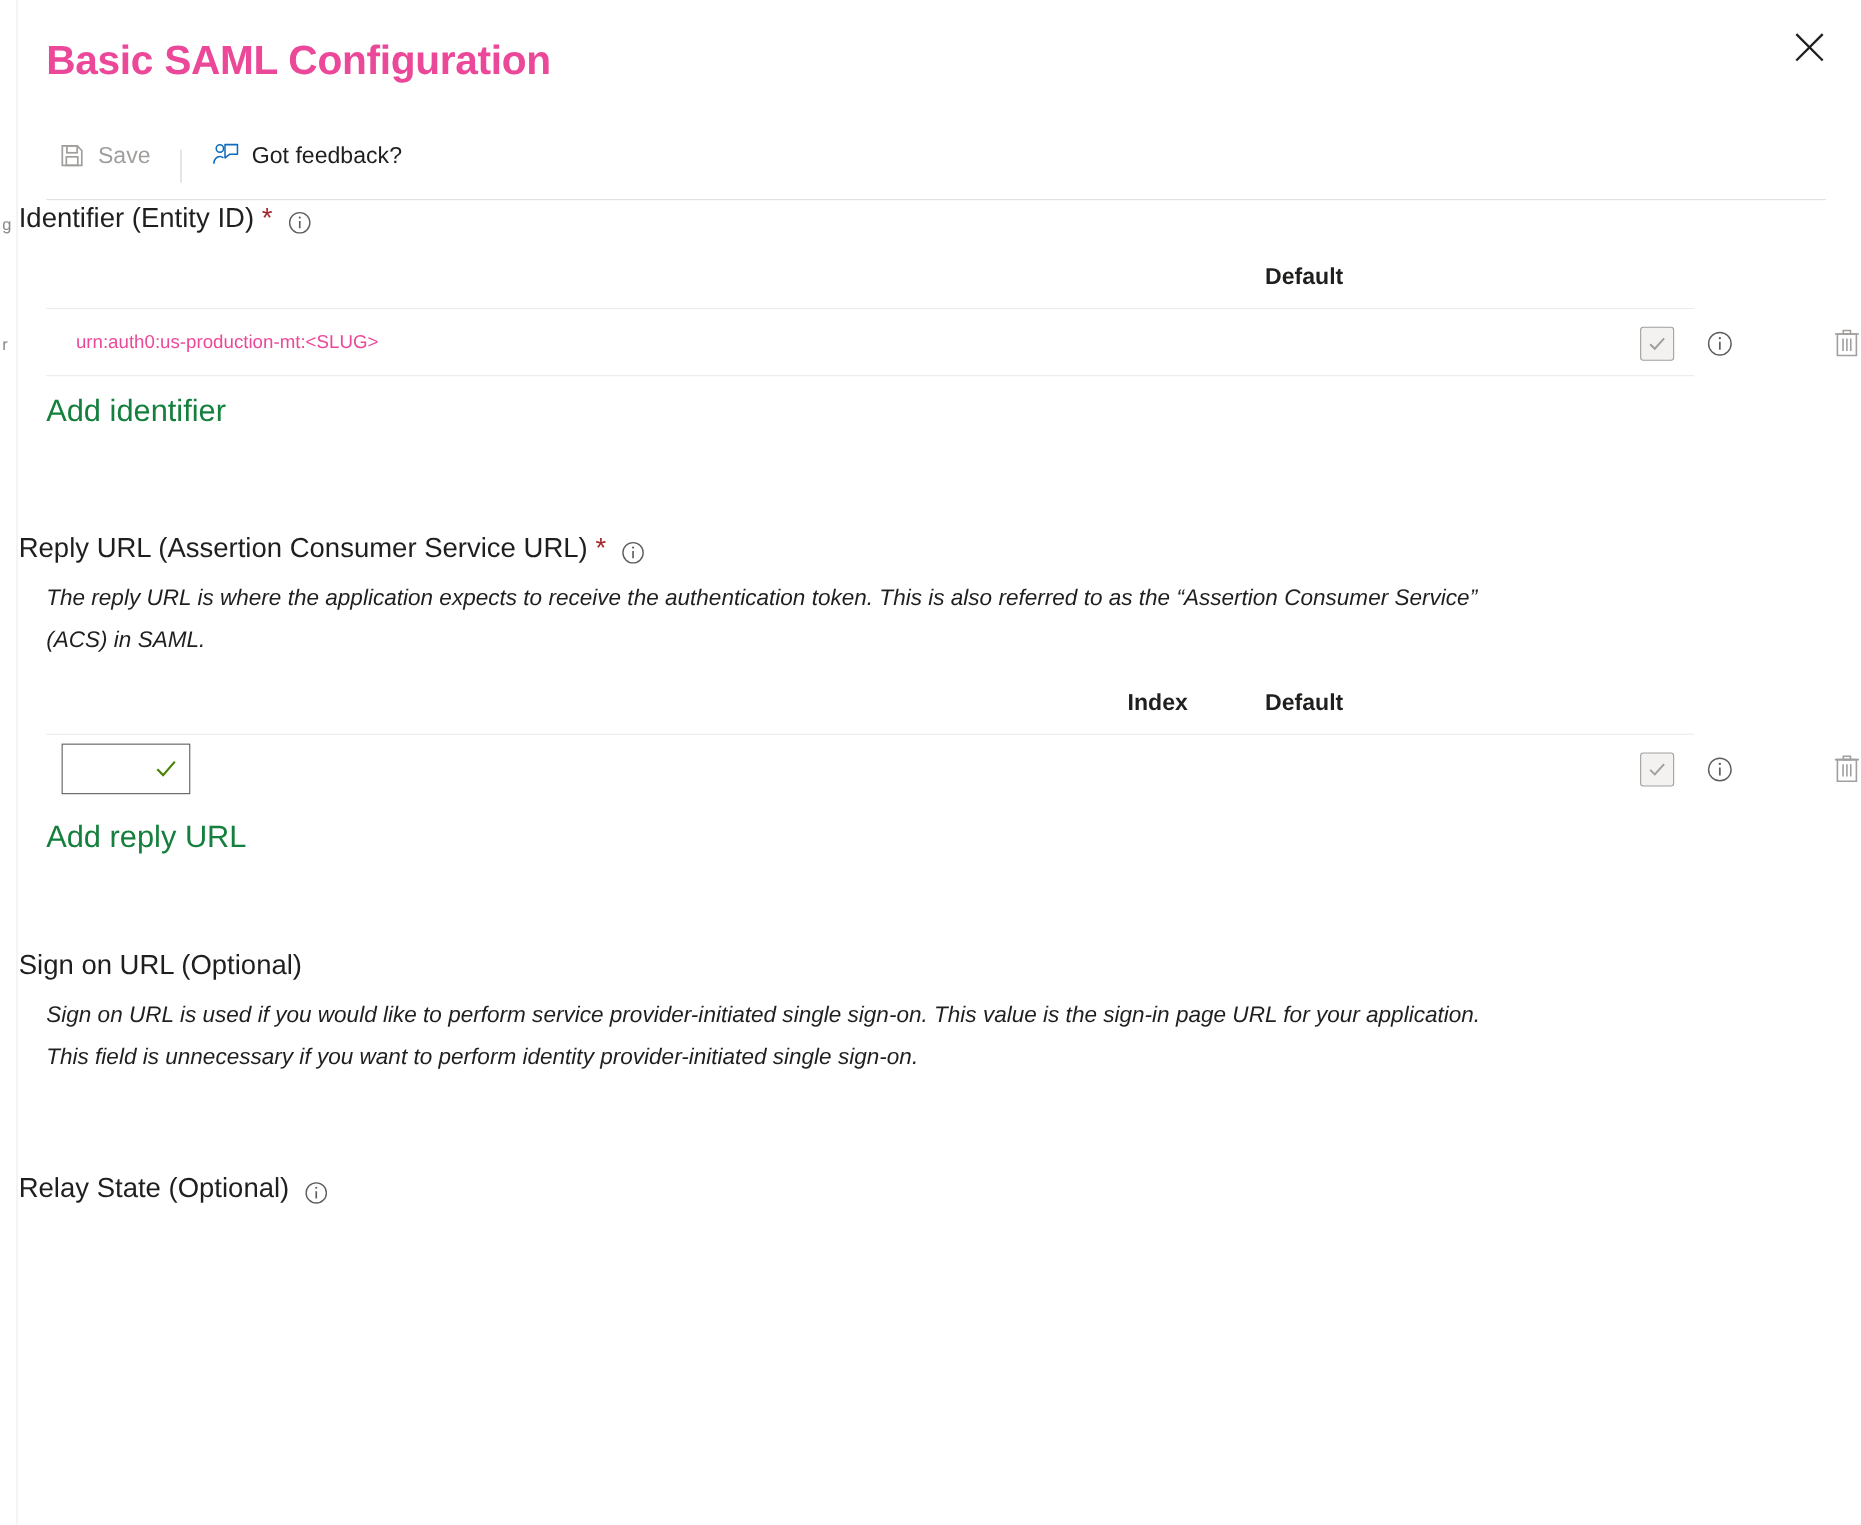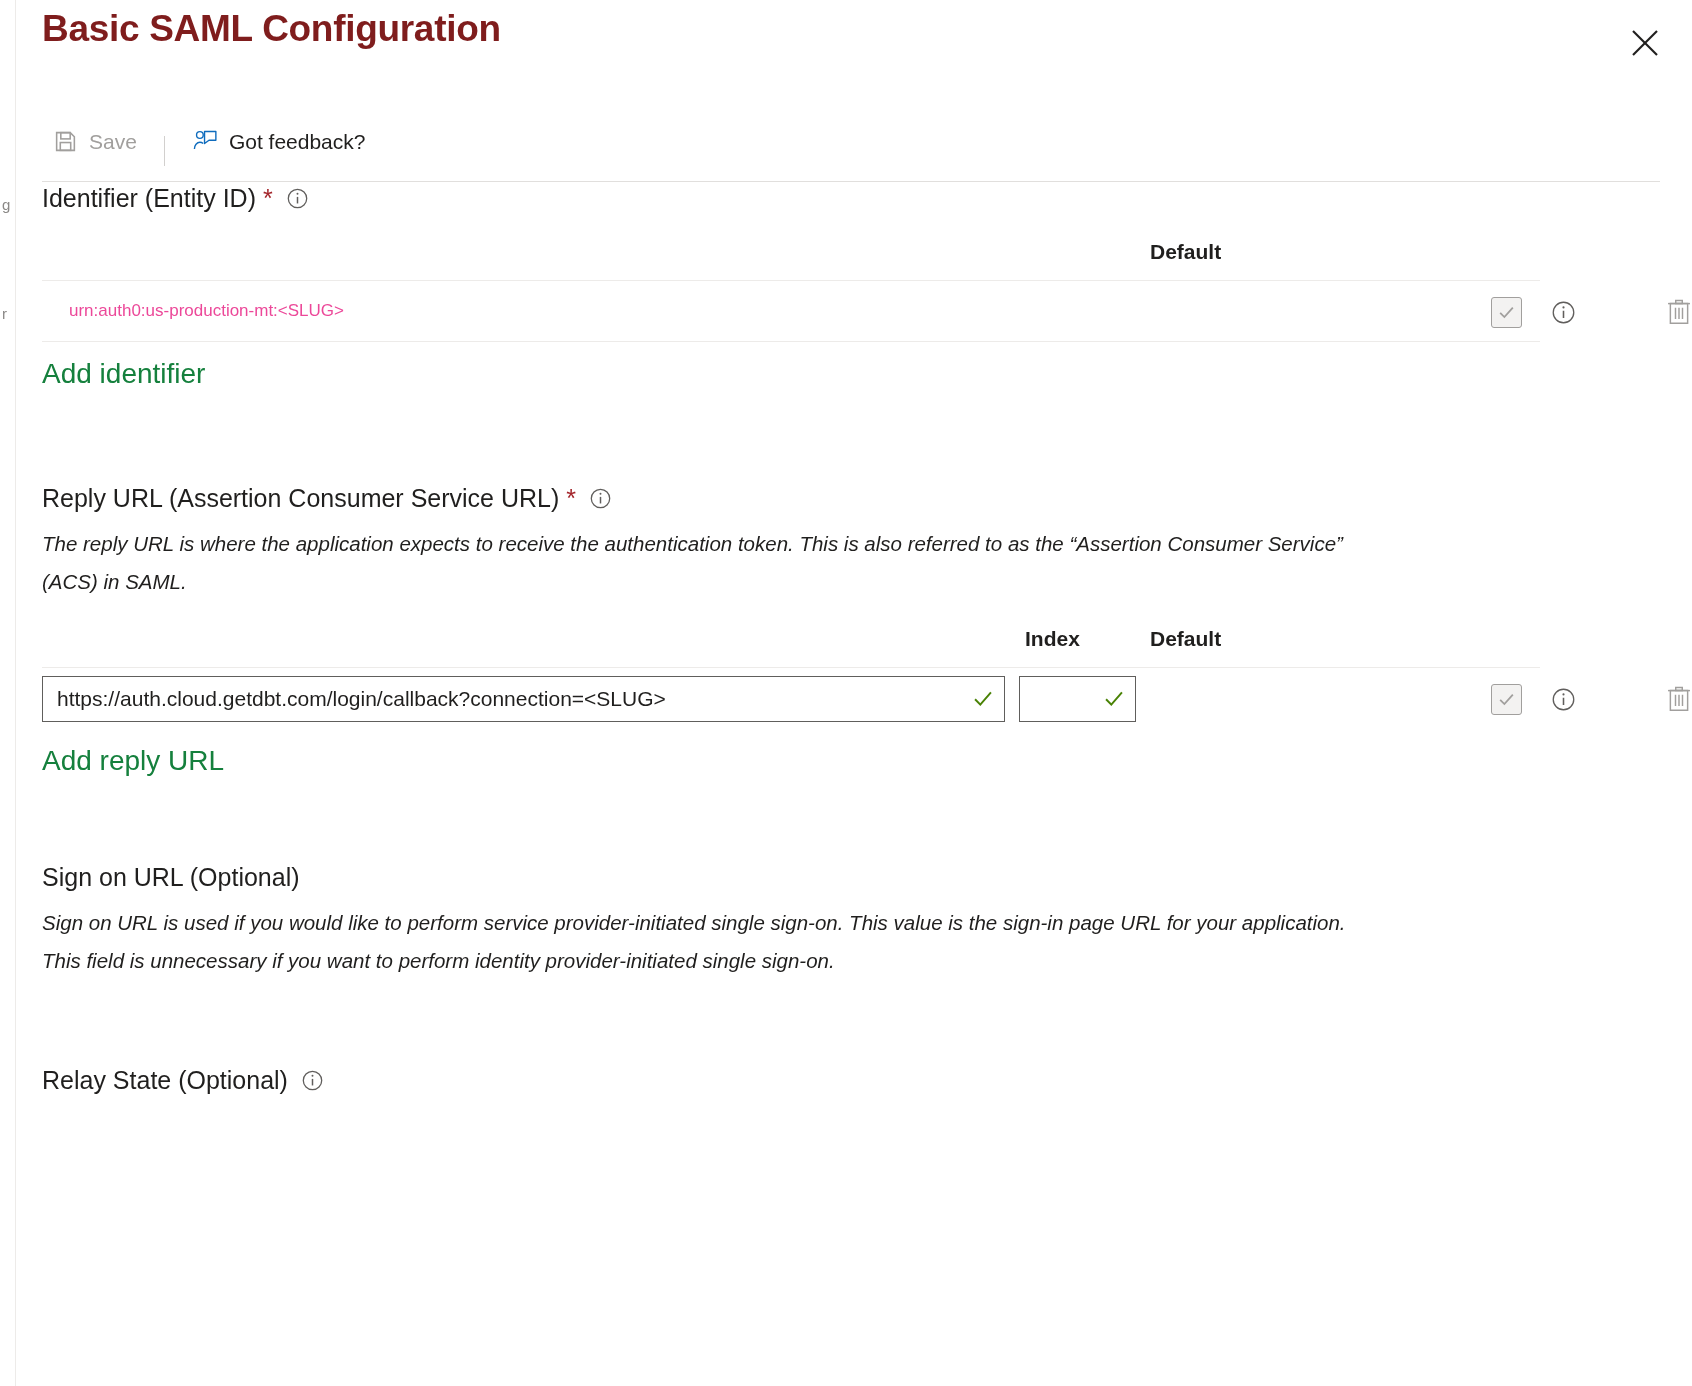--- a/index.html
+++ b/index.html
@@ -44,25 +44,25 @@
   }
 
   
   .panel-header {
     position: relative;
     height: 110px;
   }
   .panel-title {
     position: absolute;
     left: 25px;
-    top: 6px;
+    top: 32px;
     font-size: 37px;
     font-weight: bold;
     letter-spacing: -0.3px;
-    color: #7f1d1d;
+    color: #ec4899;
     line-height: 46px;
   }
   .close-btn {
     position: absolute;
     right: 24px;
     top: 20px;
     width: 46px;
     height: 46px;
     display: flex;
     align-items: center;
@@ -119,25 +119,24 @@
     position: absolute;
     left: 0;
     top: 182px;
     width: 1675px;
   }
 
   .field-block { position: relative; }
 
   .field-label {
     display: flex;
-    align-items: center;
+    align-items: flex-end;
     font-size: 25px;
     line-height: 32px;
     color: #201f1e;
-    padding-left: 25px;
   }
   .req-star {
     color: #a4262c;
     font-size: 25px;
     margin-left: 7px;
     line-height: 32px;
   }
   .info-icon {
     margin-left: 13px;
     display: inline-flex;
@@ -373,28 +372,20 @@
         </span>
       </div>
       <div class="field-desc">The reply URL is where the application expects to receive the authentication token. This is also referred to as the “Assertion Consumer Service” (ACS) in SAML.</div>
 
       <div class="col-head-row">
         <span class="col-head index">Index</span>
         <span class="col-head default-2">Default</span>
       </div>
 
       <div class="reply-row">
-        <div class="text-input reply-url-input">
-          <span class="inp-val">https://auth.cloud.getdbt.com/login/callback?connection=&lt;SLUG&gt;</span>
-          <span class="valid-check">
-            <svg width="22" height="22" viewBox="0 0 18 18" fill="none" stroke="#498205" stroke-width="1.6">
-              <polyline points="2.5,9.2 6.8,13.6 15.5,3.6"></polyline>
-            </svg>
-          </span>
-        </div>
         <div class="text-input reply-index-input">
           <span class="inp-val"></span>
           <span class="valid-check">
             <svg width="22" height="22" viewBox="0 0 18 18" fill="none" stroke="#498205" stroke-width="1.6">
               <polyline points="2.5,9.2 6.8,13.6 15.5,3.6"></polyline>
             </svg>
           </span>
         </div>
         <span class="row-controls">
           <span class="cb-disabled">

